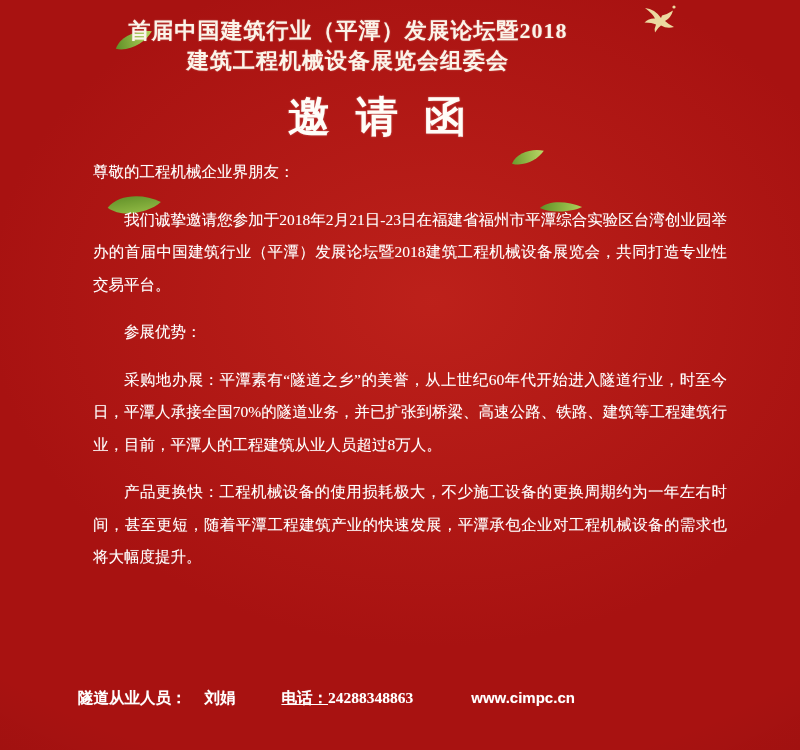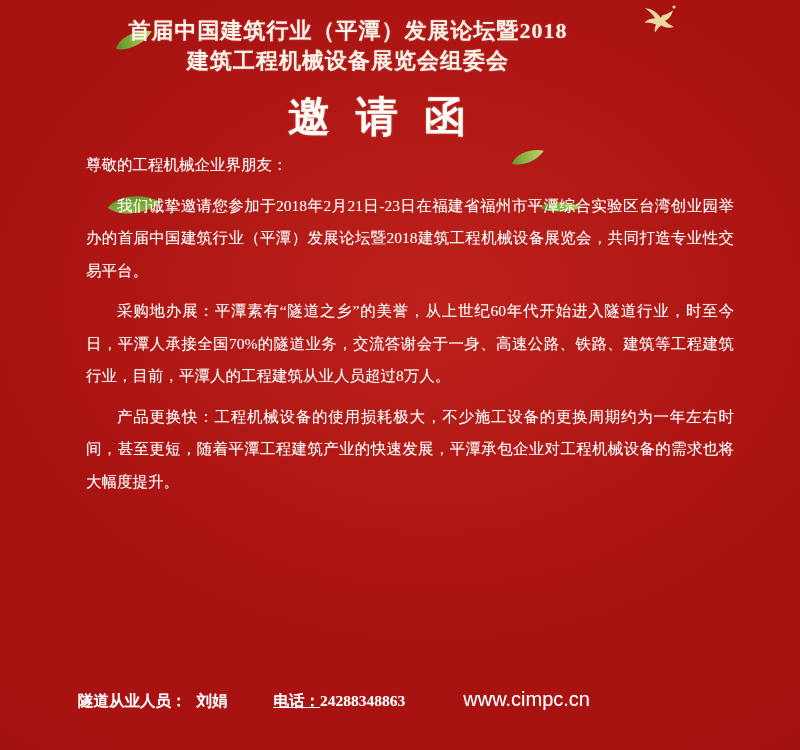--- a/index.html
+++ b/index.html
@@ -32,34 +32,34 @@
     color: #fffdf8;
     transform: translateX(20px);
     text-shadow: 0 0 2px rgba(255,255,255,.4);
   }
   .letter {
     position: absolute; top: 141px; left: 78px; width: 664px;
     font-size: 15.5px; line-height: 32.5px;
     text-align: justify;
     text-shadow: 0 0 1px rgba(255,255,255,.35);
   }
-  .letter p { margin: 8px; }
+  .letter p { margin: 15px; }
   .salutation { text-indent: 0; }
   .para { text-indent: 2em; }
   .footer {
     position: absolute; top: 688px; left: 78px; width: 680px;
     font-size: 15.5px; font-weight: bold; white-space: nowrap;
     text-shadow: 0 0 1px rgba(255,255,255,.35);
   }
-  .footer .contact-name { margin-left: 10px; }
+  .footer .contact-name { margin-left: 18px; }
   .footer .phone-group { margin-left: 46px; text-decoration: underline; }
   .footer .website {
     margin-left: 58px;
     font-family: "Liberation Sans", "DejaVu Sans", sans-serif;
-    font-weight: normal; font-size: 20px;
+    font-weight: bold; font-size: 15px;
   }
   .deco { position: absolute; pointer-events: none; }
   .leaf-1 { left: 112px; top: 28px;  width: 44px; height: 26px; transform: rotate(-10deg); }
   .leaf-2 { left: 103px; top: 190px; width: 62px; height: 32px; transform: rotate(14deg); }
   .leaf-3 { left: 508px; top: 147px; width: 40px; height: 22px; transform: rotate(-6deg); }
   .leaf-4 { left: 538px; top: 199px; width: 46px; height: 17px; transform: rotate(9deg); }
   .bird   { left: 641px; top: 1px;   width: 36px; height: 32px; }
 </style>
 </head>
 <body>
@@ -119,20 +119,21 @@
 <div class="header">
   <p class="org-line">首届中国建筑行业（平潭）发展论坛暨2018</p>
   <p class="org-line">建筑工程机械设备展览会组委会</p>
   <h1 class="invite-title">邀请函</h1>
 </div>
 
 <div class="letter">
   <p class="salutation">尊敬的工程机械企业界朋友：</p>
   <div>
       <p class="para">我们诚挚邀请您参加于2018年2月21日-23日在福建省福州市平潭综合实验区台湾创业园举办的首届中国建筑行业（平潭）发展论坛暨2018建筑工程机械设备展览会，共同打造专业性交易平台。</p>
-      <p class="para">采购地办展：平潭素有“隧道之乡”的美誉，从上世纪60年代开始进入隧道行业，时至今日，平潭人承接全国70%的隧道业务，交流答谢会于一身、高速公路、铁路、建筑等工程建筑行业，目前，平潭人的工程建筑从业人员超过8万人。</p>
+      <p class="para">参展优势：</p>
+      <p class="para">采购地办展：平潭素有“隧道之乡”的美誉，从上世纪60年代开始进入隧道行业，时至今日，平潭人承接全国70%的隧道业务，并已扩张到桥梁、高速公路、铁路、建筑等工程建筑行业，目前，平潭人的工程建筑从业人员超过8万人。</p>
       <p class="para">产品更换快：工程机械设备的使用损耗极大，不少施工设备的更换周期约为一年左右时间，甚至更短，随着平潭工程建筑产业的快速发展，平潭承包企业对工程机械设备的需求也将大幅度提升。</p>
     </div>
 </div>
 
 <div class="footer">
   <span>隧道从业人员：</span><span class="contact-name">刘娟</span><span class="phone-group">电话：</span><span>24288348863</span><span class="website">www.cimpc.cn</span>
 </div>
 
 </body></html>

